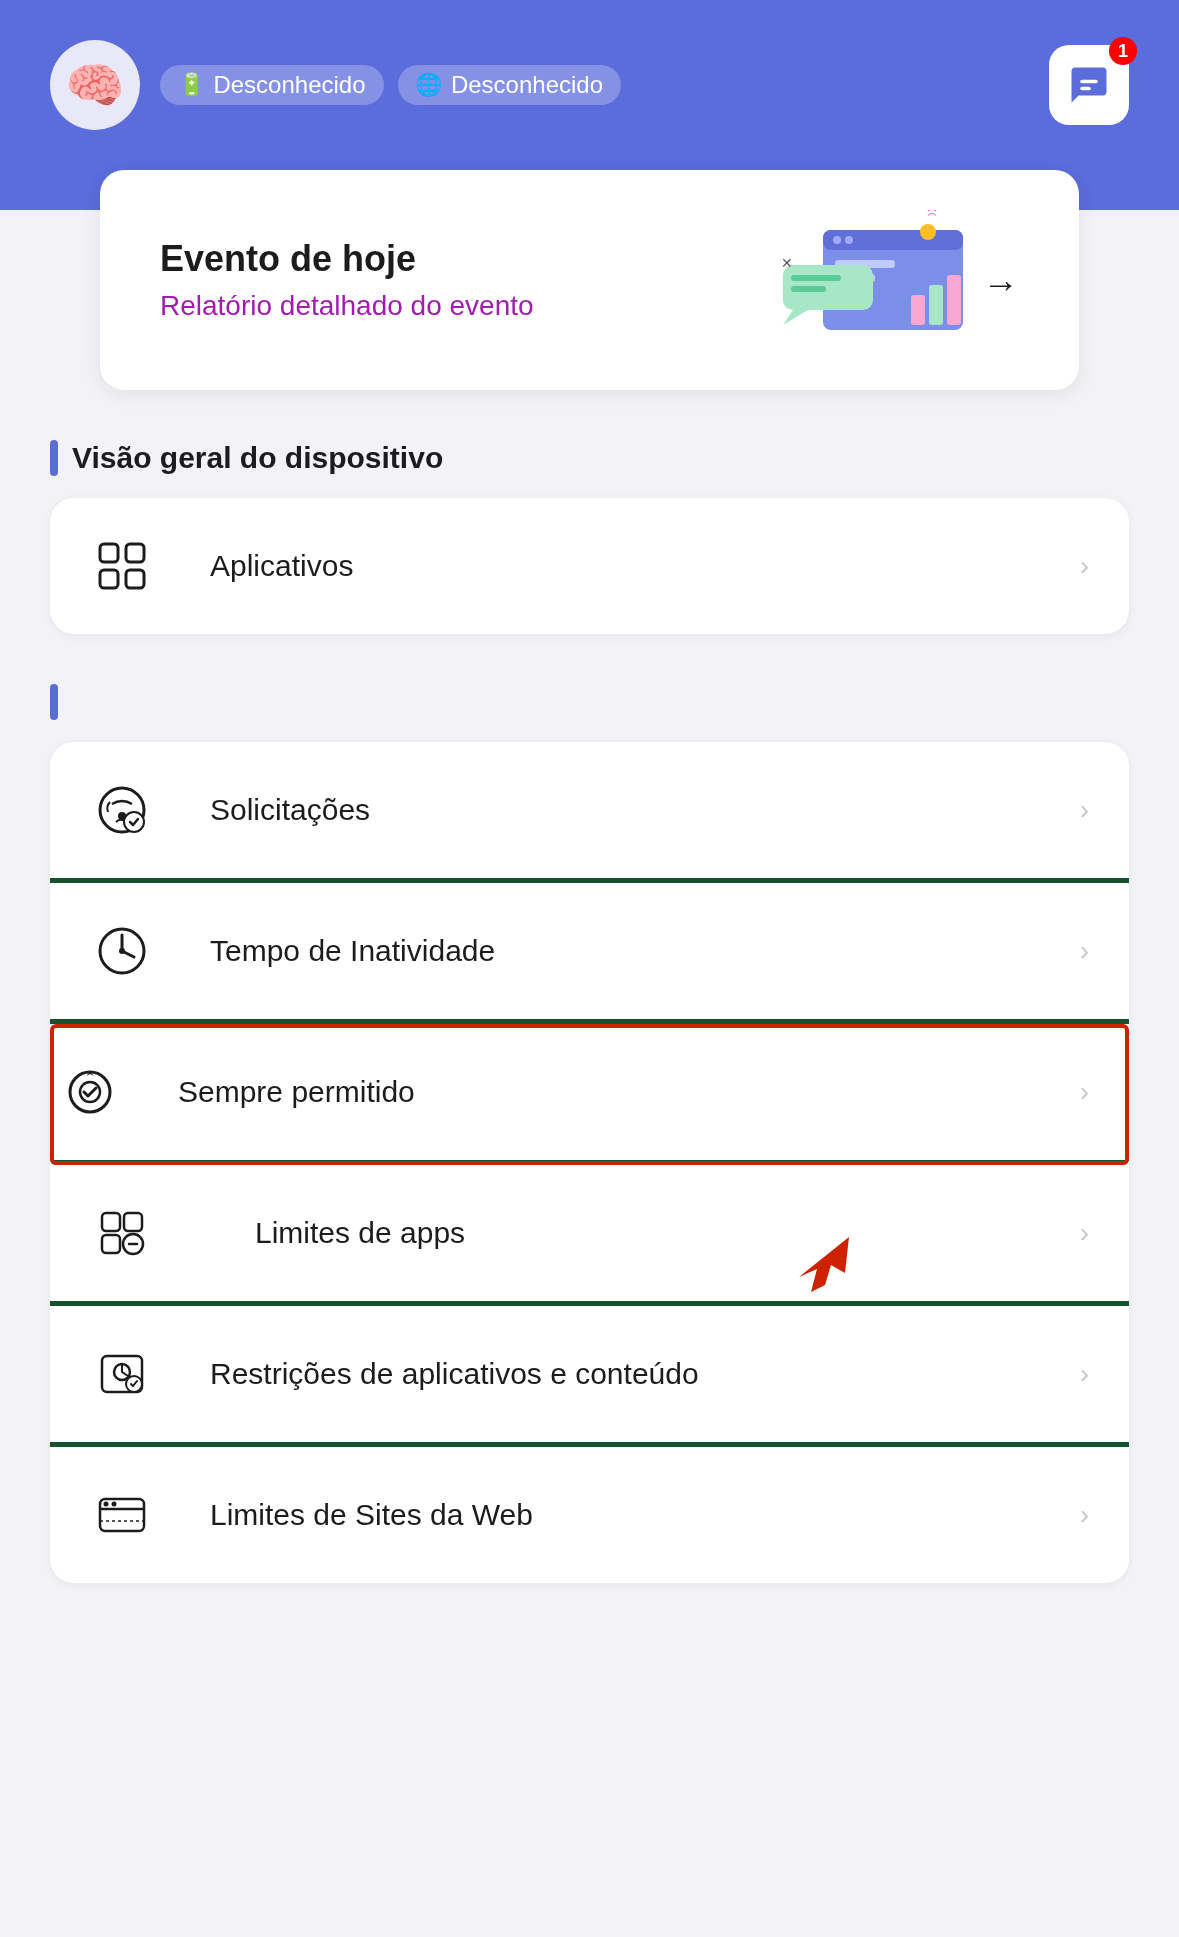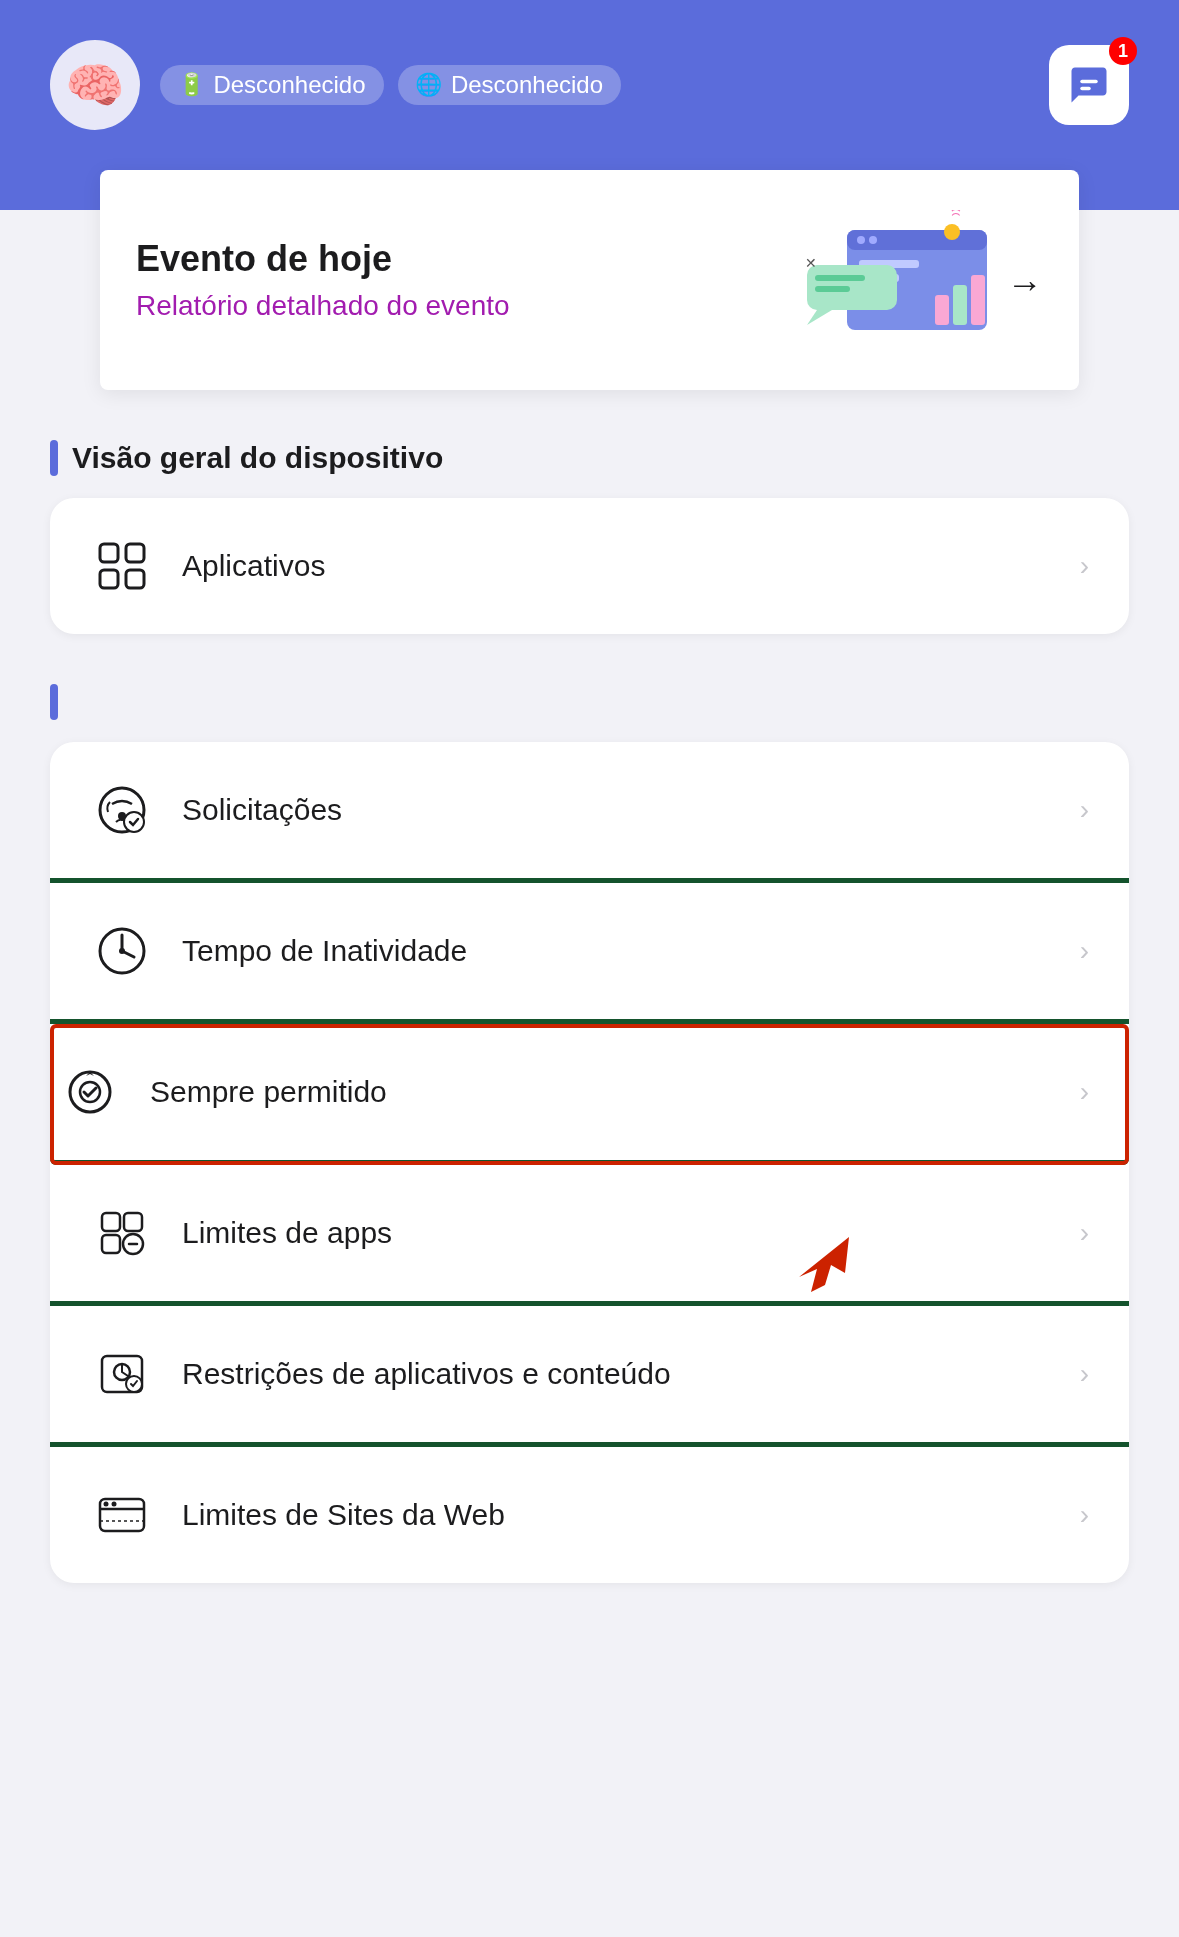--- a/index.html
+++ b/index.html
@@ -101,23 +101,23 @@
       display: flex;
       align-items: center;
       justify-content: center;
       font-size: 18px;
       font-weight: 700;
     }
 
     
     .event-card {
       background: white;
-      border-radius: 8px;
+      border-radius: 24px;
       margin: -40px 50px 0 50px;
-      padding: 40px 36px;
+      padding: 40px 60px;
       display: flex;
       align-items: center;
       justify-content: flex-end;
       box-shadow: 0 4px 20px rgba(0,0,0,0.08);
       position: relative;
       z-index: 10;
     }
     .event-text h2 {
       font-size: 36px;
       font-weight: 700;
@@ -190,20 +190,21 @@
     }
     .card-icon svg {
       width: 52px;
       height: 52px;
     }
     .card-label {
       font-size: 30px;
       font-weight: 500;
       color: #1c1c1e;
       flex: 1;
+      margin-left: 28px;
     }
     .card-chevron {
       color: #c7c7cc;
       font-size: 28px;
     }
 
     
     .card-row.highlighted {
       outline: 4px solid #cc2200;
       outline-offset: -4px;
@@ -346,21 +347,21 @@
           <circle cx="26" cy="26" r="20" stroke="#1c1c1e" stroke-width="3"></circle>
           <path d="M26 6 L30 10 L26 8 L22 10 Z" fill="#1c1c1e"></path>
           <circle cx="26" cy="26" r="10" stroke="#1c1c1e" stroke-width="2.5" fill="none"></circle>
           <path d="M20 26 L24 30 L32 22" stroke="#1c1c1e" stroke-width="3" fill="none" stroke-linecap="round" stroke-linejoin="round"></path>
         </svg>
       </div>
       <span class="card-label">Sempre permitido</span>
       <span class="card-chevron">›</span>
     </div>
 
-    <div class="card-row" style="position:relative;">
+    <div class="card-row" style="position:relative;gap:45px;">
       <div class="card-icon">
         <svg viewBox="0 0 52 52" fill="none">
           <rect x="6" y="6" width="18" height="18" rx="4" stroke="#1c1c1e" stroke-width="2.5" fill="none"></rect>
           <rect x="28" y="6" width="18" height="18" rx="4" stroke="#1c1c1e" stroke-width="2.5" fill="none"></rect>
           <rect x="6" y="28" width="18" height="18" rx="4" stroke="#1c1c1e" stroke-width="2.5" fill="none"></rect>
           <circle cx="37" cy="37" r="10" fill="white" stroke="#1c1c1e" stroke-width="2.5"></circle>
           <line x1="33" y1="37" x2="41" y2="37" stroke="#1c1c1e" stroke-width="2.5" stroke-linecap="round"></line>
         </svg>
       </div>
       <span class="card-label">Limites de apps</span>

